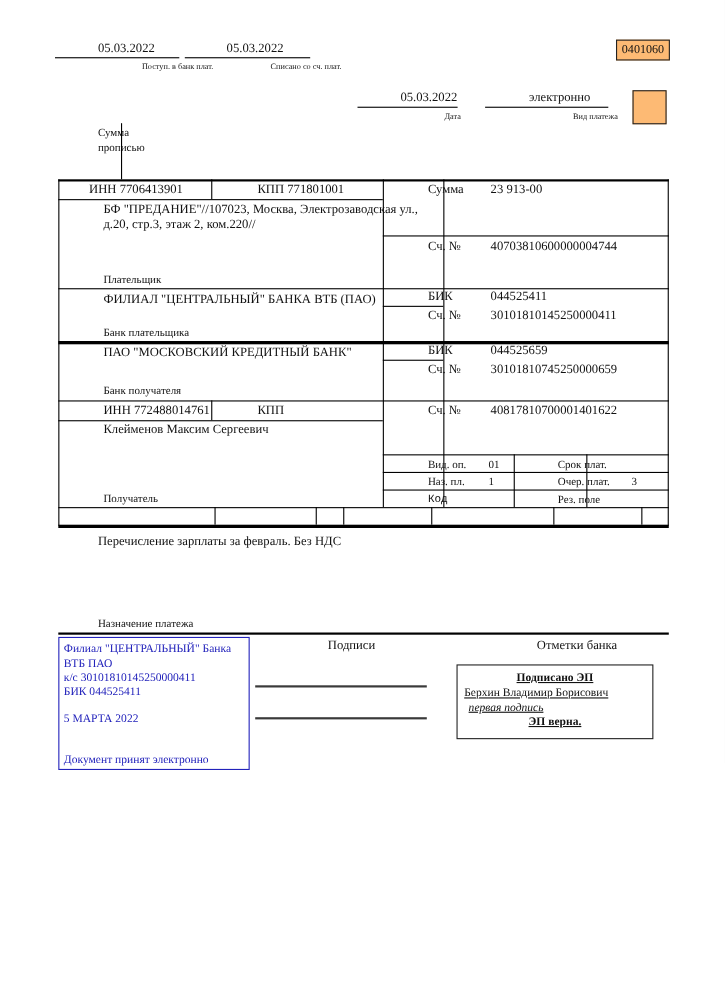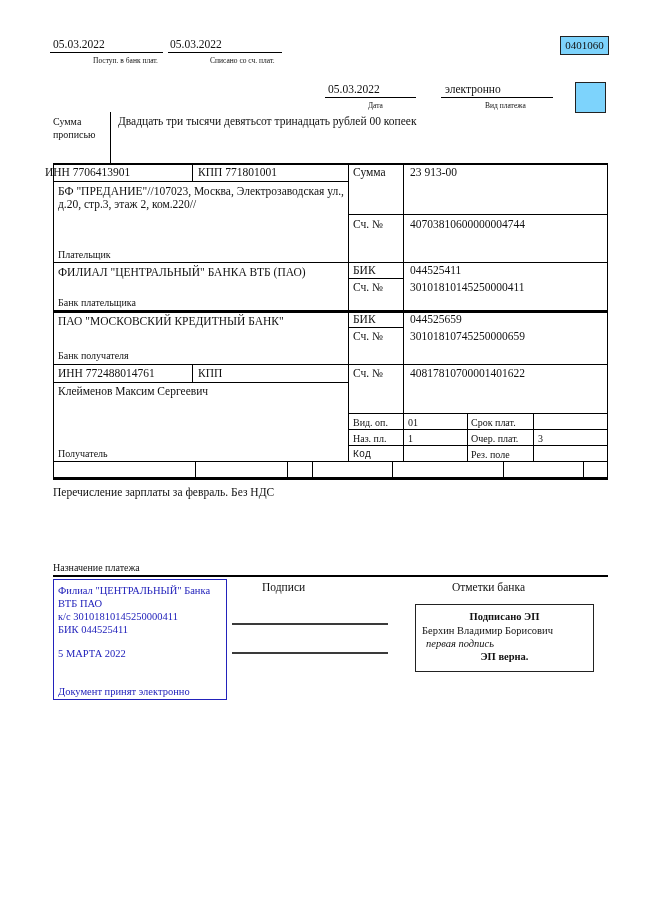--- a/index.html
+++ b/index.html
@@ -1,27 +1,27 @@
 <!DOCTYPE html>
 <html><head>
 <meta charset="utf-8">
 <style>
   html,body{margin:0;padding:0;background:#e8e8e8;}
   .page{position:relative;width:659px;height:911px;background:#ffffff;
         font-family:"Liberation Serif", serif;color:#111;overflow:hidden;}
-  .abs{position:absolute;}
-  .t{position:absolute;font-size:11.5px;line-height:13px;white-space:nowrap;}
+  .abs{position:absolute;text-decoration:underline;}
+  .t{position:absolute;font-size:11.5px;line-height:13px;white-space:nowrap;margin-left:36px;}
   .wrap{white-space:normal;}
   .small{font-size:7.5px;line-height:9px;padding-left:40px;}
   .lbl{font-size:10px;line-height:11px;}
   .title{font-family:"Liberation Sans", sans-serif;font-weight:bold;font-size:13px;}
   .hline{position:absolute;background:#000;height:1px;}
   .vline{position:absolute;background:#000;width:1px;}
   .thick{height:2.5px;}
-  .box{position:absolute;border:1.5px solid #222;background:#7dd3fc;}
+  .box{position:absolute;border:1.5px solid #222;background:#fdba74;}
   .stamp{position:absolute;border:1.5px solid #2222bb;color:#2222bb;
          font-size:10.5px;line-height:13px;}
   .stamp div{position:absolute;left:4px;white-space:nowrap;}
   .sigline{position:absolute;background:#3a3a3a;height:1.5px;}
   .esign{position:absolute;border:1.5px solid #222;font-size:10.5px;line-height:13px;}
   .b{font-weight:bold;}
   .i{font-style:italic;}
   .ctr{text-align:center;}
 </style>
 </head>
@@ -43,21 +43,20 @@
   <div class="hline" style="left:325px;top:97px;width:91px;"></div>
   <div class="t small" style="left:328px;top:101px;">Дата</div>
   <div class="t" style="left:445px;top:83px;">электронно</div>
   <div class="hline" style="left:441px;top:97px;width:112px;"></div>
   <div class="t small" style="left:445px;top:101px;">Вид платежа</div>
   <div class="box" style="left:575px;top:82px;width:29px;height:29px;"></div>
 
   <div class="t lbl" style="left:53px;top:116px;">Сумма</div>
   <div class="t lbl" style="left:53px;top:129px;">прописью</div>
   <div class="vline" style="left:110px;top:112px;height:51px;"></div>
-  <div class="t" style="left:118px;top:115px;">Двадцать три тысячи девятьсот тринадцать рублей 00 копеек</div>
 
   <div class="vline" style="left:53px;top:163px;height:315px;"></div>
   <div class="vline" style="left:607px;top:163px;height:315px;"></div>
   <div class="vline" style="left:348px;top:163px;height:298px;"></div>
   <div class="vline" style="left:403px;top:163px;height:298px;"></div>
   <div class="vline" style="left:192px;top:163px;height:18px;"></div>
   <div class="vline" style="left:192px;top:364px;height:18px;"></div>
 
   <div class="hline" style="left:53px;top:163px;width:555px;height:1.5px;"></div>
   <div class="hline" style="left:53px;top:181px;width:295px;"></div>

